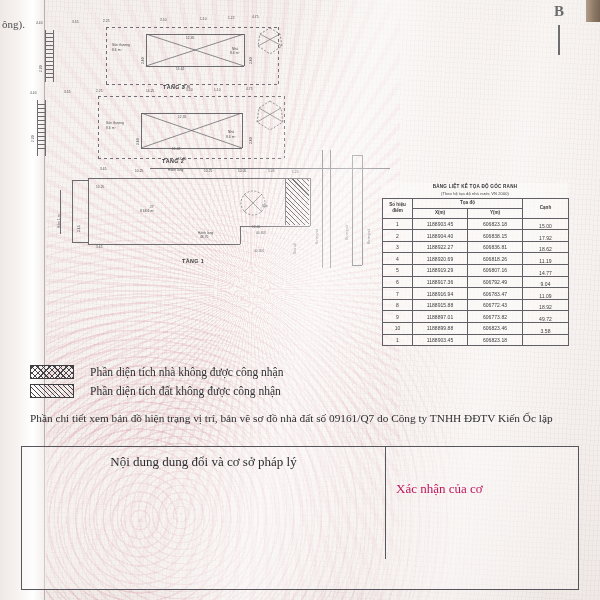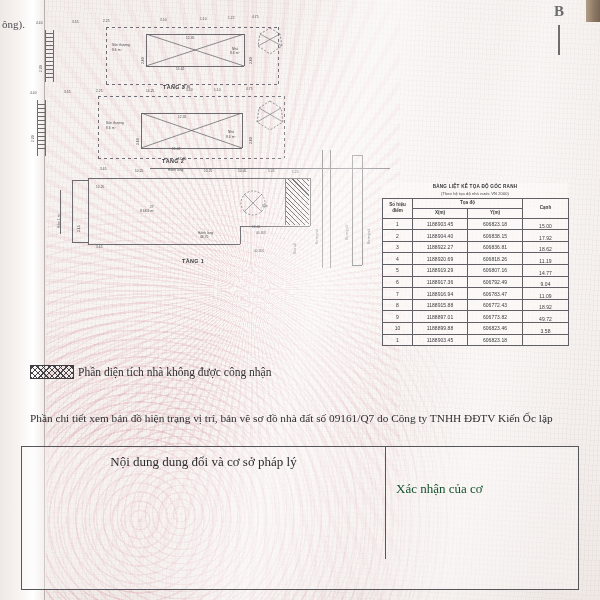--- a/index.html
+++ b/index.html
@@ -262,21 +262,21 @@
     height: 19px;
   }
   .legend-swatch {
     width: 44px;
     height: 14px;
     border: 1px solid #3d3d41;
     box-sizing: border-box;
     flex: 0 0 auto;
   }
   .legend-text {
-    margin-left: 4px;
+    margin-left: 16px;
     font-family: "Liberation Serif", serif;
     font-size: 11.5px;
     color: #2f2f32;
     white-space: nowrap;
   }
 
   
   #note-line {
     position: absolute;
     left: 30px;
@@ -326,21 +326,21 @@
     font-size: 13px;
     color: #2b2b2e;
   }
   #iv-right {
     flex: 0 0 176px;
     padding: 33px 6px 0 10px;
   }
   #iv-right .iv-lbl {
     font-family: "Liberation Serif", serif;
     font-size: 13px;
-    color: #14532d;
+    color: #be185d;
     line-height: 1.35;
   }
 </style>
 </head>
 <body>
 
 <div id="page">
 
   <div class="paper-base"></div>
   <div class="wm-fan"></div>
@@ -624,20 +624,24 @@
           </tr>
         </tbody>
     </table>
   </div>
 
   <div id="legend">
     <div class="legend-row">
       <div class="legend-swatch hatch-cross"></div>
       <div class="legend-text">Phần diện tích nhà không được công nhận</div>
     </div>
+    <div class="legend-row">
+      <div class="legend-swatch hatch-diag"></div>
+      <div class="legend-text">Phần diện tích đất không được công nhận</div>
+    </div>
   </div>
 
   <div id="note-line">Phần chi tiết xem bản đồ hiện trạng vị trí, bản vẽ sơ đồ nhà đất số 09161/Q7 do Công ty TNHH ĐĐTV Kiến Ốc lập</div>
 
   <div id="section-iv">
     <div id="iv-body">
       <div id="iv-left">
         <div class="iv-lbl">Nội dung dung đổi và cơ sở pháp lý</div>
       </div>
       <div id="iv-right">

